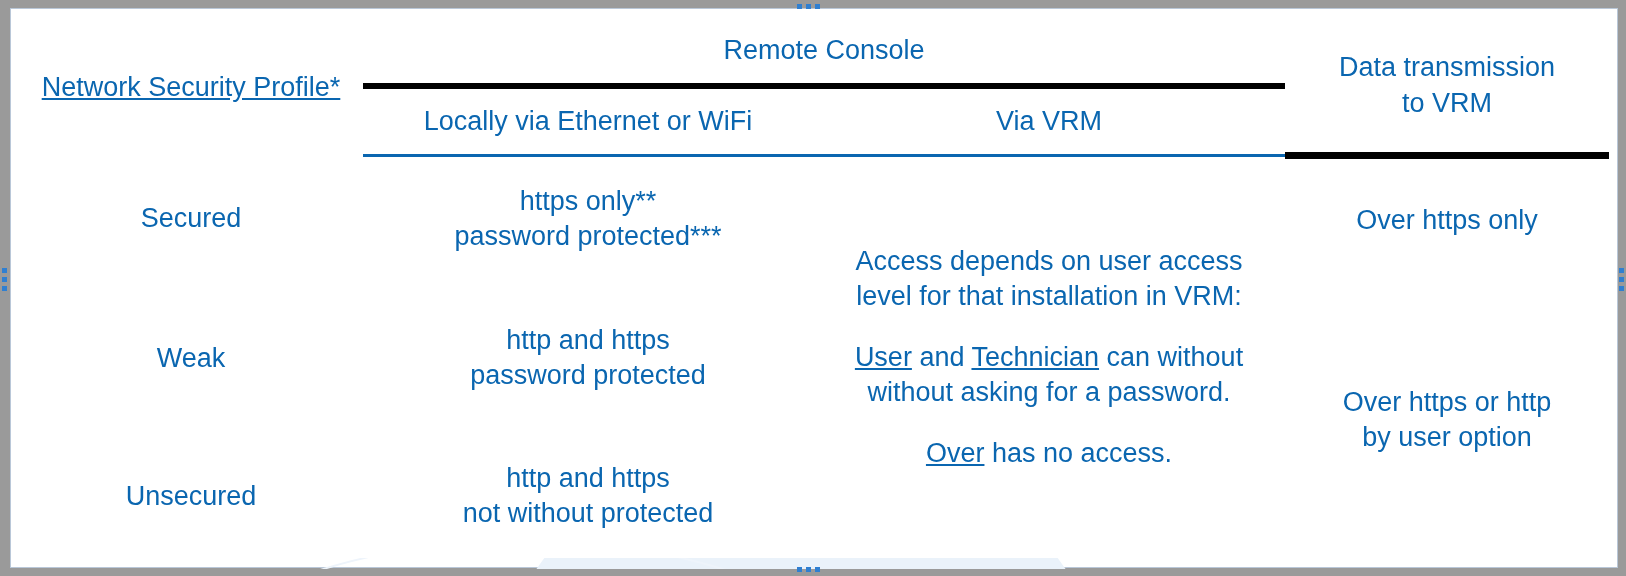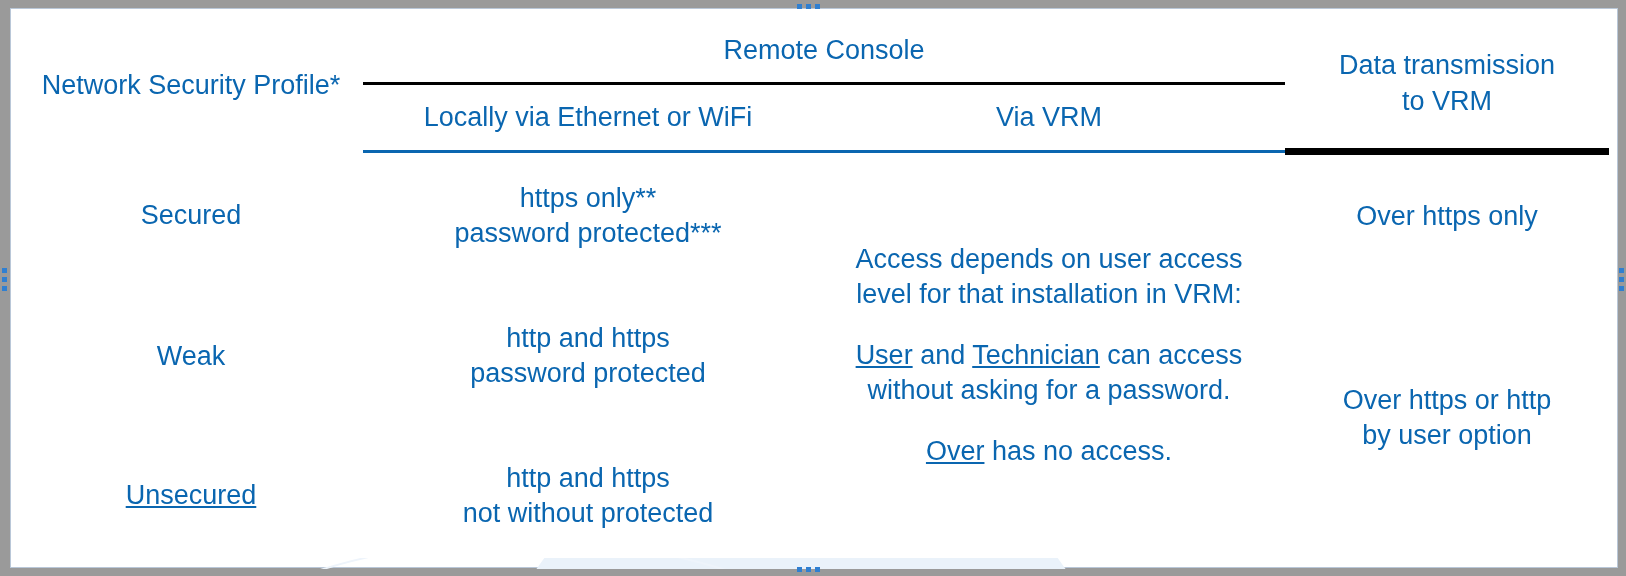--- a/index.html
+++ b/index.html
@@ -122,31 +122,32 @@
     color: #ffffff;
     border-bottom: 3px solid #ffffff;
   }
   td.bluehead {
     background: #0A66B0;
     color: #ffffff;
     font-weight: 700;
     font-size: 29px;
     line-height: 1.26;
     border-bottom: 3px solid #ffffff;
-  }
-  td.bluecol.last { border-bottom: 0; text-decoration: underline; }
+    text-decoration: underline;
+  }
+  td.bluecol.last { border-bottom: 0; }
 
   
   td.ghead {
     background: #f2f2f2;
     color: #0A66B0;
     font-weight: 700;
     font-size: 29px;
   }
-  td.ghead.top   { border-bottom: 3px solid #000000; }
+  td.ghead.top   { border-bottom: 6px solid #000000; }
   td.ghead.sub   { border-bottom: 3px solid #0A66B0; }
   td.ghead.tall  { border-bottom: 7px solid #000000; }
 
   
   td.vl { border-left: 3px solid #0A66B0; }
 
   
   td.hr-bot { border-bottom: 3px solid #0A66B0; }
 
   
@@ -199,21 +200,21 @@
               <div>password protected***</div>
             </td>
 
             <td class="vrm vl" rowspan="3">
               <div>
                 <div>Access depends on user access</div>
                 <div>level for that installation in VRM:</div>
               </div>
               <span class="spacer"></span>
               <div>
-                <div><u>User</u><span> and </span><u>Technician</u><span> can access</span></div>
+                <div><u>User</u><span> and </span><u>Technician</u><span> can without</span></div>
                 <div>without asking for a password.</div>
               </div>
               <span class="spacer"></span>
               <div><u>Over</u><span> has no access.</span></div>
             </td>
 
             <td class="hr-bot vl">Over https only</td>
           </tr>
 
           <tr>

